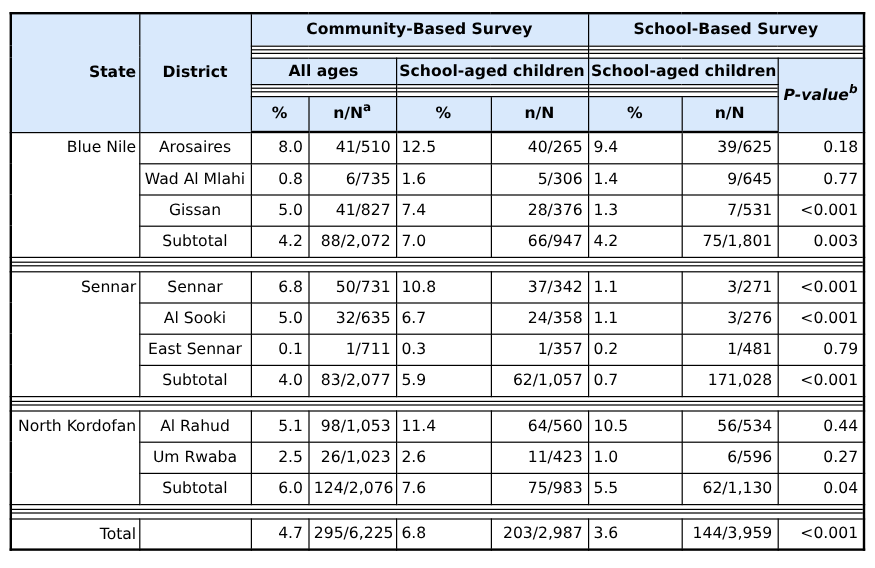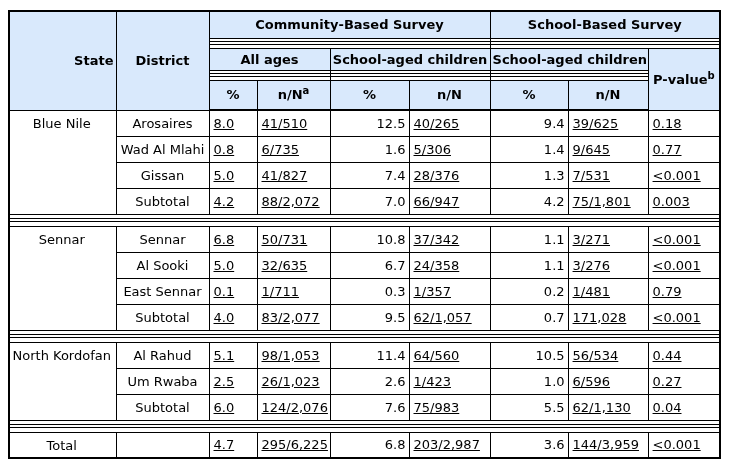--- a/index.html
+++ b/index.html
@@ -37,21 +37,21 @@
     white-space: nowrap;
   }
   thead tr.h1 th { height: 27px; margin-top: 32px; }
   thead tr.h2 th { height: 16px; }
   thead tr.h3 th { height: 30px; border-bottom: 2px solid #000; }
   th.state-h {
     text-align: right;
     padding-left: 5px;
     vertical-align: middle;
   }
-  th.pvalue-h { vertical-align: middle; }
+  th.pvalue-h { vertical-align: middle; font-style: italic; }
   sup.fn {
     font-size: 10px;
     font-weight: bold;
     vertical-align: super;
     line-height: 0;
   }
   
   td.hrule {
     border-top: 0;
     border-bottom: 0;
@@ -67,26 +67,26 @@
   }
   
   tbody td {
     height: 26px;
     padding: 2px 4px;
     background: #ffffff;
     white-space: nowrap;
   }
   td.state-cell {
     vertical-align: top;
-    text-align: center;
+    text-align: right;
     padding: 5px 2px 0 0;
   }
   td.district-cell { text-align: center; padding-left: 4px; }
-  td.center { text-align: left; text-decoration: underline; }
-  td.right  { text-align: right; padding-right: 3px; }
+  td.center { text-align: right; }
+  td.right  { padding-right: 3px; }
   
   tr.sep td {
     border: 0;
     background: #ffffff;
     padding: 3px 0 4px 0;
     height: auto;
     line-height: 0;
   }
 </style>
 </head>
@@ -226,21 +226,21 @@
           <td class="right">0.3</td>
           <td class="center">1/357</td>
           <td class="right">0.2</td>
           <td class="center">1/481</td>
           <td class="center">0.79</td>
         </tr>
         <tr>
           <td class="district-cell">Subtotal</td>
           <td class="center">4.0</td>
           <td class="center">83/2,077</td>
-          <td class="right">9.5</td>
+          <td class="right">5.9</td>
           <td class="center">62/1,057</td>
           <td class="right">0.7</td>
           <td class="center">171,028</td>
           <td class="center">&lt;0.001</td>
         </tr>
       </tbody>
       <tbody>
         <tr class="sep">
           <td colspan="9" class="sep-cell">
             <div class="dbl"></div>
@@ -257,21 +257,21 @@
           <td class="center">64/560</td>
           <td class="right">10.5</td>
           <td class="center">56/534</td>
           <td class="center">0.44</td>
         </tr>
         <tr>
           <td class="district-cell">Um Rwaba</td>
           <td class="center">2.5</td>
           <td class="center">26/1,023</td>
           <td class="right">2.6</td>
-          <td class="center">1/423</td>
+          <td class="center">11/423</td>
           <td class="right">1.0</td>
           <td class="center">6/596</td>
           <td class="center">0.27</td>
         </tr>
         <tr>
           <td class="district-cell">Subtotal</td>
           <td class="center">6.0</td>
           <td class="center">124/2,076</td>
           <td class="right">7.6</td>
           <td class="center">75/983</td>

